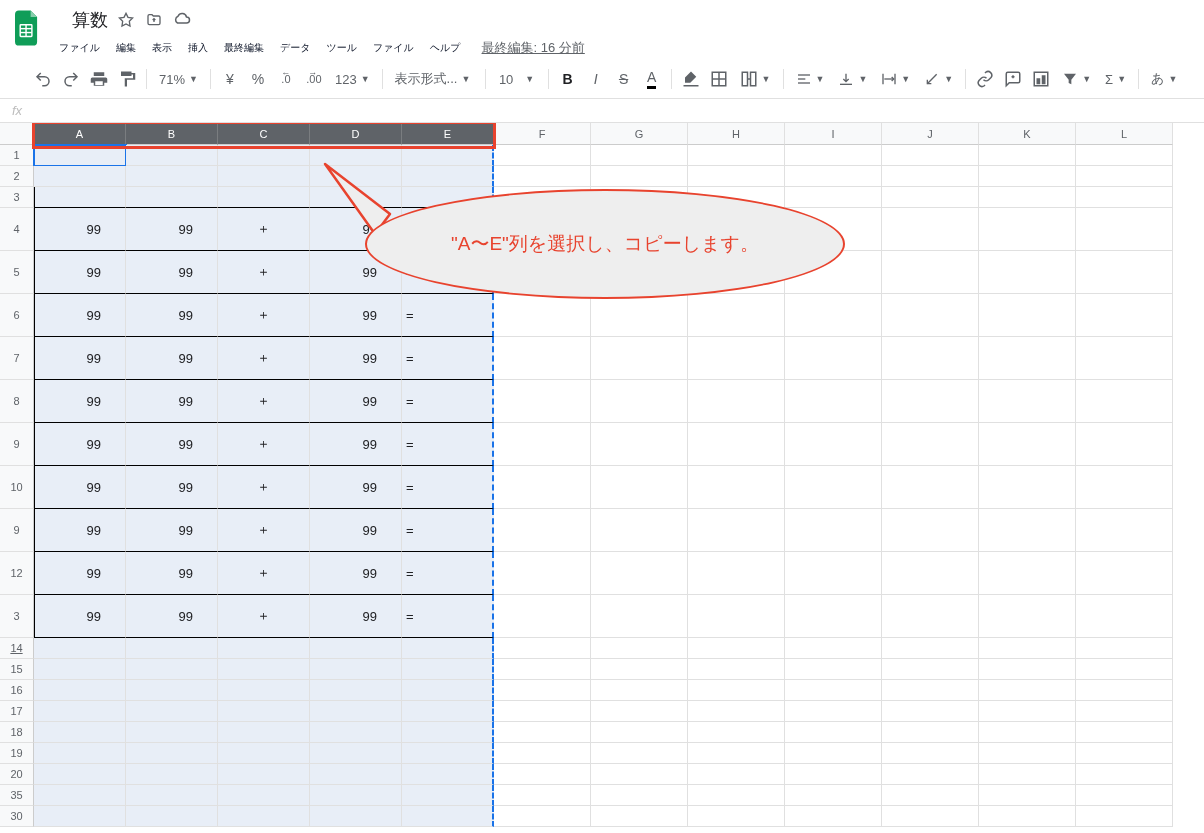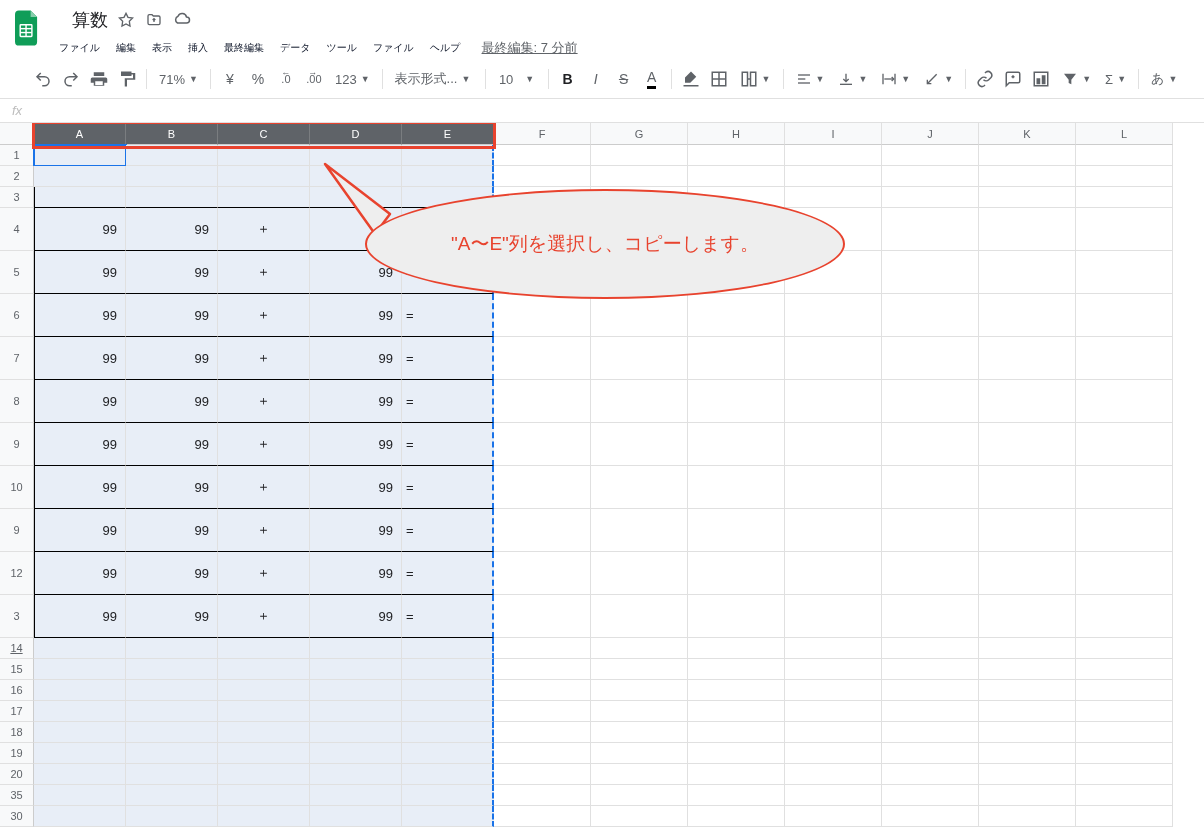--- a/index.html
+++ b/index.html
@@ -34,21 +34,21 @@
 .grid-container { position: relative; overflow: hidden; }
 .grid { display: grid; grid-template-columns: 34px repeat(5, 92px) repeat(7, 97px); }
 .col-header { background: #f8f9fa; border-right: 1px solid #e0e0e0; border-bottom: 1px solid #ccc; height: 22px; display: flex; align-items: center; justify-content: center; font-size: 11px; color: #5f6368; }
 .col-header.selected { background: #5f6368; color: #fff; border-right: 1px solid #7a7d80; }
 .row-header { background: #f8f9fa; border-right: 1px solid #ccc; border-bottom: 1px solid #e0e0e0; display: flex; align-items: center; justify-content: center; font-size: 11px; color: #5f6368; }
 .corner { background: #f8f9fa; border-right: 1px solid #ccc; border-bottom: 1px solid #ccc; }
 .cell { border-right: 1px solid #e0e0e0; border-bottom: 1px solid #e0e0e0; display: flex; align-items: center; font-size: 13px; color: #202124; padding: 0 4px; }
 .cell.selected-col { background: #e8eef7; }
 .cell.data-row { border-bottom: 1px solid #000; height: 43px; }
 .cell.data-row.has-left-border { border-left: 1px solid #000; }
-.cell.num { justify-content: flex-end; padding-right: 8px; }
+.cell.num { justify-content: flex-end; padding-right: 24px; }
 .cell.op { justify-content: center; }
 
 
 .selection-box { position: absolute; border: 3px solid #e8432e; pointer-events: none; }
 
 
 .dashed-right { border-right: 2px dashed #1a73e8 !important; }
 .first-cell-border { outline: 2px solid #1a73e8; outline-offset: -1px; }
 
 
@@ -97,21 +97,21 @@
 
     <span class="menu-item">ファイル</span>
         <span class="menu-item">編集</span>
         <span class="menu-item">表示</span>
         <span class="menu-item">挿入</span>
         <span class="menu-item">最終編集</span>
         <span class="menu-item">データ</span>
         <span class="menu-item">ツール</span>
         <span class="menu-item">ファイル</span>
         <span class="menu-item">ヘルプ</span>
-        <span class="last-edit">最終編集: 7 分前</span>
+        <span class="last-edit">最終編集: 16 分前</span>
       </div>
   </div>
 </div>
 
 <div class="toolbar">
   <div class="tb-btn">
       <svg width="18" height="18" viewBox="0 0 24 24" fill="none" stroke="currentColor" stroke-width="2">
         <path d="M9 14L4 9l5-5"></path>
         <path d="M4 9h10a6 6 0 0 1 0 12h-3"></path>
       </svg>

